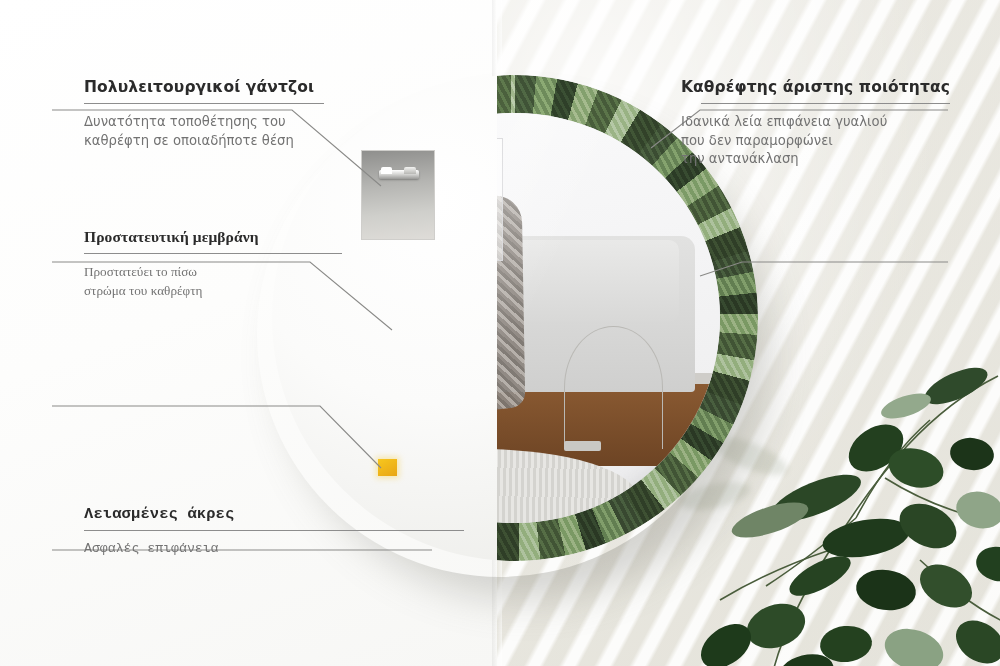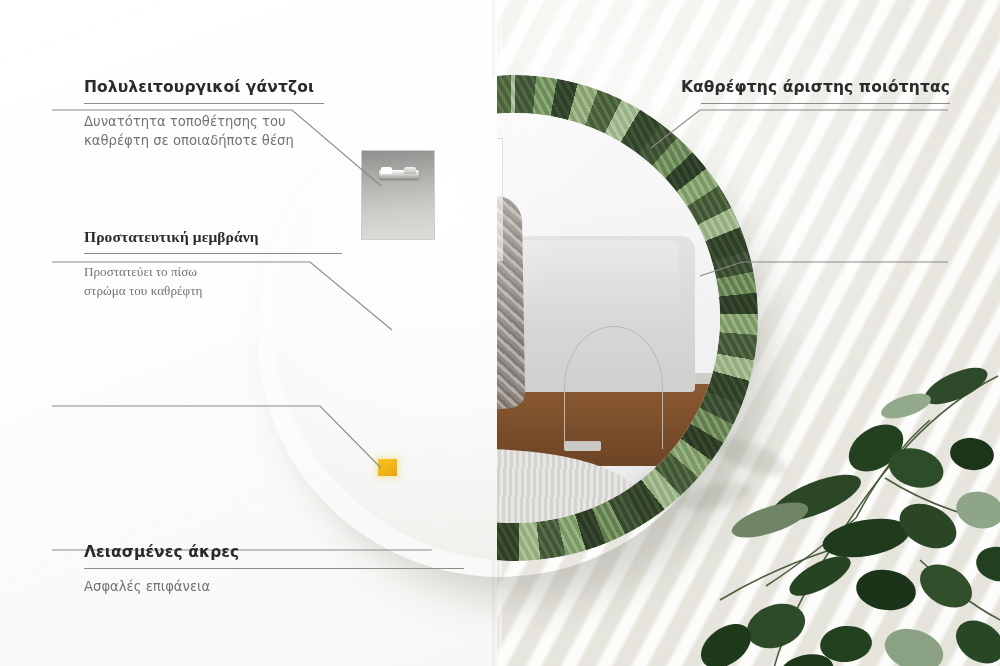--- a/index.html
+++ b/index.html
@@ -246,29 +246,32 @@
   </div>
 
   <div class="block left-block" style="top:228px;font-family:Liberation Serif, serif;">
     <h3>Προστατευτική μεμβράνη</h3>
     <div class="rule" style="width:258px;"></div>
     <p>Προστατεύει το πίσω
 στρώμα του καθρέφτη</p>
   </div>
 
 
-  <div class="block left-block" style="top:543px;">
+  <div class="block left-block" style="top:505px;font-family:Liberation Mono, monospace;">
     <h3>Λειασμένες άκρες</h3>
     <div class="rule" style="width:380px;"></div>
     <p>Ασφαλές επιφάνεια</p>
   </div>
 
   <div class="block right-block" style="right:50px; top:78px;">
     <h3>Καθρέφτης άριστης ποιότητας</h3>
     <div class="rule" style="width:249px;"></div>
+    <p>Ιδανικά λεία επιφάνεια γυαλιού
+που δεν παραμορφώνει
+την αντανάκλαση</p>
   </div>
 
 
   <svg class="plant" viewBox="0 0 330 330">
     <g stroke="#4a5d3c" stroke-width="1.6" fill="none">
       <path d="M318 26 C250 60 200 120 150 200 C120 248 100 290 92 326"></path>
       <path d="M250 70 C220 96 196 130 176 168"></path>
       <path d="M150 200 C120 210 80 226 40 250"></path>
       <path d="M205 128 C240 150 276 164 316 172"></path>
       <path d="M176 168 C150 190 120 214 86 236"></path>

